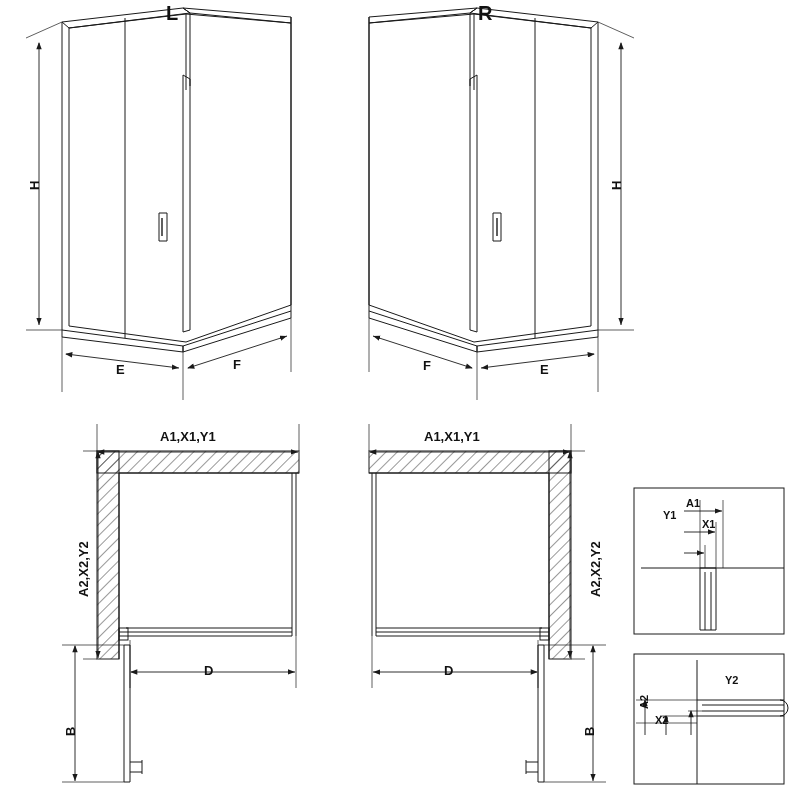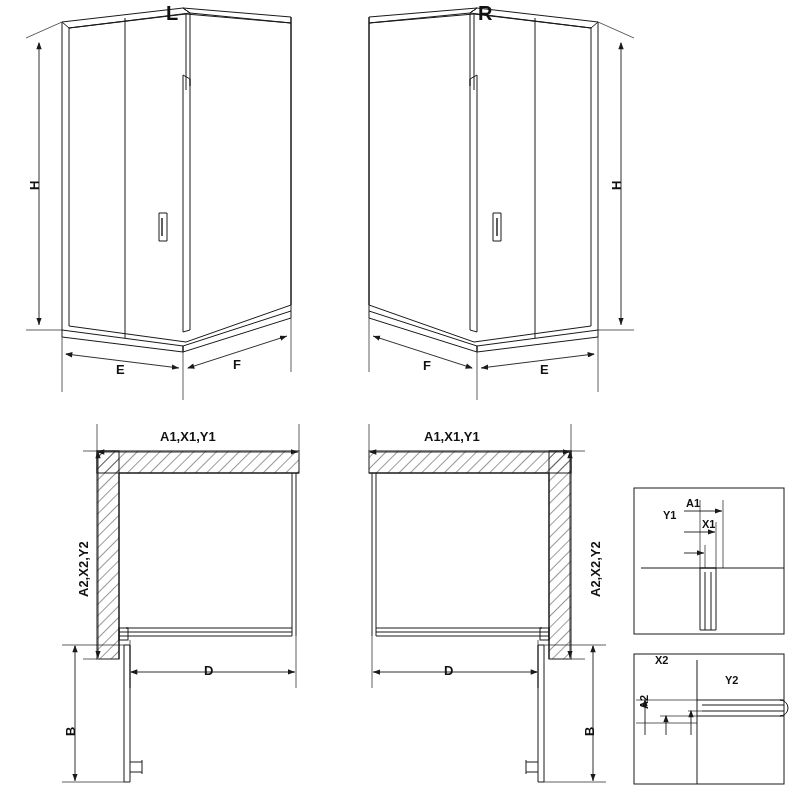--- a/index.html
+++ b/index.html
@@ -282,16 +282,16 @@
   <div class="lbl lbl-dim" style="left:444px; top:663px;">D</div>
 
   <div class="lbl lbl-dim rot90" style="left:63px; top:736px;">B</div>
   <div class="lbl lbl-dim rot90" style="left:582px; top:736px;">B</div>
 
   <div class="lbl lbl-dim-s" style="left:686px; top:497px;">A1</div>
   <div class="lbl lbl-dim-s" style="left:686px; top:518px;margin-left:16px;">X1</div>
   <div class="lbl lbl-dim-s" style="left:663px; top:509px;">Y1</div>
 
   <div class="lbl lbl-dim-s rot90" style="left:638px; top:709px;">A2</div>
-  <div class="lbl lbl-dim-s" style="left:655px; top:654px;">X2</div>
+  <div class="lbl lbl-dim-s" style="left:655px; top:714px;">X2</div>
   <div class="lbl lbl-dim-s" style="left:725px; top:674px;">Y2</div>
 
 </div>
 
 </body></html>

